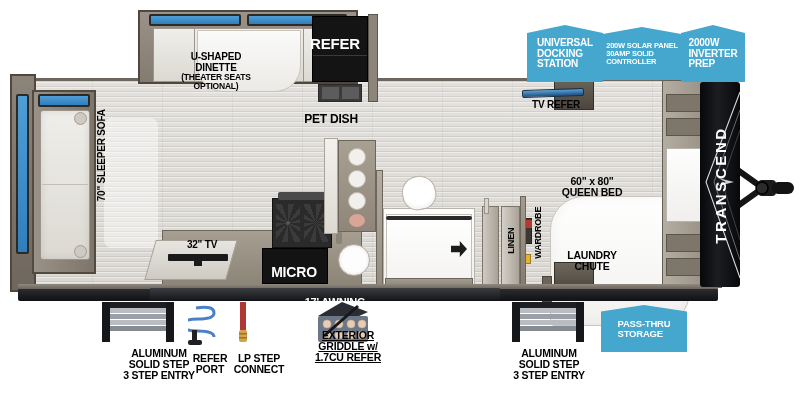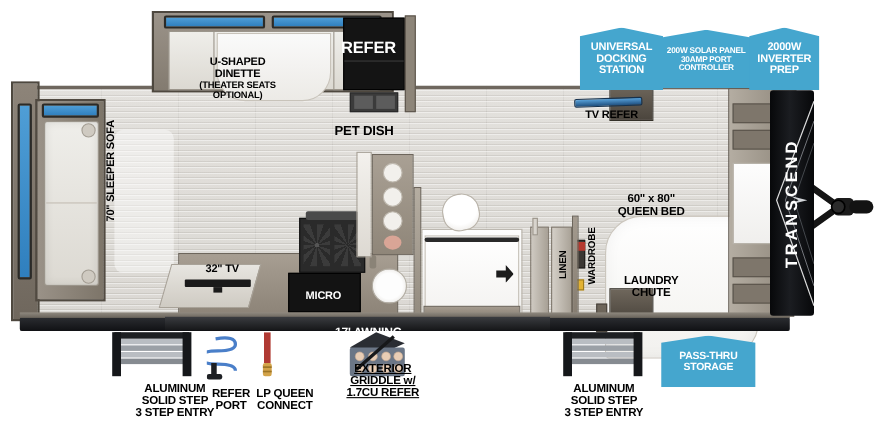--- a/index.html
+++ b/index.html
@@ -7,21 +7,21 @@
        font-family:"Liberation Sans", sans-serif;}
   #stage{position:relative;width:800px;height:400px;background:#fff;}
 
   
   .abs{position:absolute;box-sizing:border-box;}
   .lbl{position:absolute;color:#000;font-weight:bold;text-align:center;
        line-height:1.05;letter-spacing:-0.2px;}
 
   
   .badge{position:absolute;background:#45A6CE;color:#fff;font-weight:bold;
-         text-align:center;line-height:1.06;letter-spacing:-0.2px;
+         line-height:1.06;letter-spacing:-0.2px;
          display:flex;align-items:center;justify-content:center;
          clip-path:polygon(0% 14%, 50% 0%, 100% 14%, 100% 100%, 0% 100%);
          padding:3px 4px 2px 4px;}
 
   
   #body{position:absolute;left:22px;top:78px;width:700px;height:210px;
         background:linear-gradient(180deg,#d9d6d1 0%,#d3d0ca 100%);
         border:0;}
   
   .floor{position:absolute;inset:0;
@@ -216,21 +216,21 @@
       <div class="badge" style="left: 527px; top: 25px; width: 68px; height: 52px; font-size: 10px; background: rgb(69, 166, 206);">
         <div>
           <div>UNIVERSAL</div>
           <div>DOCKING</div>
           <div>STATION</div>
         </div>
       </div>
       <div class="badge" style="left: 600px; top: 27px; width: 76px; height: 48px; font-size: 7.5px; background: rgb(69, 166, 206);">
         <div>
           <div>200W SOLAR PANEL</div>
-          <div>30AMP PORT</div>
+          <div>30AMP SOLID</div>
           <div>CONTROLLER</div>
         </div>
       </div>
       <div class="badge" style="left: 681px; top: 25px; width: 56px; height: 52px; font-size: 10px; background: rgb(69, 166, 206);">
         <div>
           <div>2000W</div>
           <div>INVERTER</div>
           <div>PREP</div>
         </div>
       </div>
@@ -255,21 +255,21 @@
       <div class="lbl" style="left: 295px; top: 113px; width: 72px; font-size: 10px;">
         <div style="font-size:12px">PET DISH</div>
       </div>
       <div class="lbl" style="left: 47px; top: 150px; width: 110px; font-size: 10px; transform: rotate(-90deg); transform-origin: 50% 50%;">
         <div style="font-size:10px">70" SLEEPER SOFA</div>
       </div>
       <div class="lbl" style="left: 178px; top: 240px; width: 48px; font-size: 10px;">
         <div style="font-size:10px">32" TV</div>
       </div>
       <div class="lbl" style="left: 268px; top: 265px; width: 52px; font-size: 11px; color: rgb(255, 255, 255);">
-        <div style="font-size:10px">MICRO</div>
+        <div style="font-size:14px">MICRO</div>
       </div>
       <div class="lbl" style="left: 527px; top: 100px; width: 58px; font-size: 10px;">
         <div style="font-size:10px">TV REFER</div>
       </div>
       <div class="lbl" style="left: 551px; top: 176px; width: 82px; font-size: 10.5px;">
         <div style="font-size:10.5px">60" x 80"</div>
         <div style="font-size:10.5px">QUEEN BED</div>
       </div>
       <div class="lbl" style="left: 552px; top: 250px; width: 80px; font-size: 10.5px;">
         <div style="font-size:10.5px">LAUNDRY</div>
@@ -339,21 +339,21 @@
       <div class="lbl" style="left: 104px; top: 348px; width: 110px; font-size: 10.5px;">
         <div>ALUMINUM</div>
         <div>SOLID STEP</div>
         <div>3 STEP ENTRY</div>
       </div>
       <div class="lbl" style="left: 186px; top: 353px; width: 48px; font-size: 10.5px;">
         <div>REFER</div>
         <div>PORT</div>
       </div>
       <div class="lbl" style="left: 228px; top: 353px; width: 62px; font-size: 10.5px;">
-        <div>LP QUEEN</div>
+        <div>LP STEP</div>
         <div>CONNECT</div>
       </div>
       <div class="lbl" style="left: 303px; top: 330px; width: 90px; font-size: 10.5px; text-decoration: underline;">
         <div>EXTERIOR</div>
         <div>GRIDDLE w/</div>
         <div>1.7CU REFER</div>
       </div>
       <div class="lbl" style="left: 494px; top: 348px; width: 110px; font-size: 10.5px;">
         <div>ALUMINUM</div>
         <div>SOLID STEP</div>

